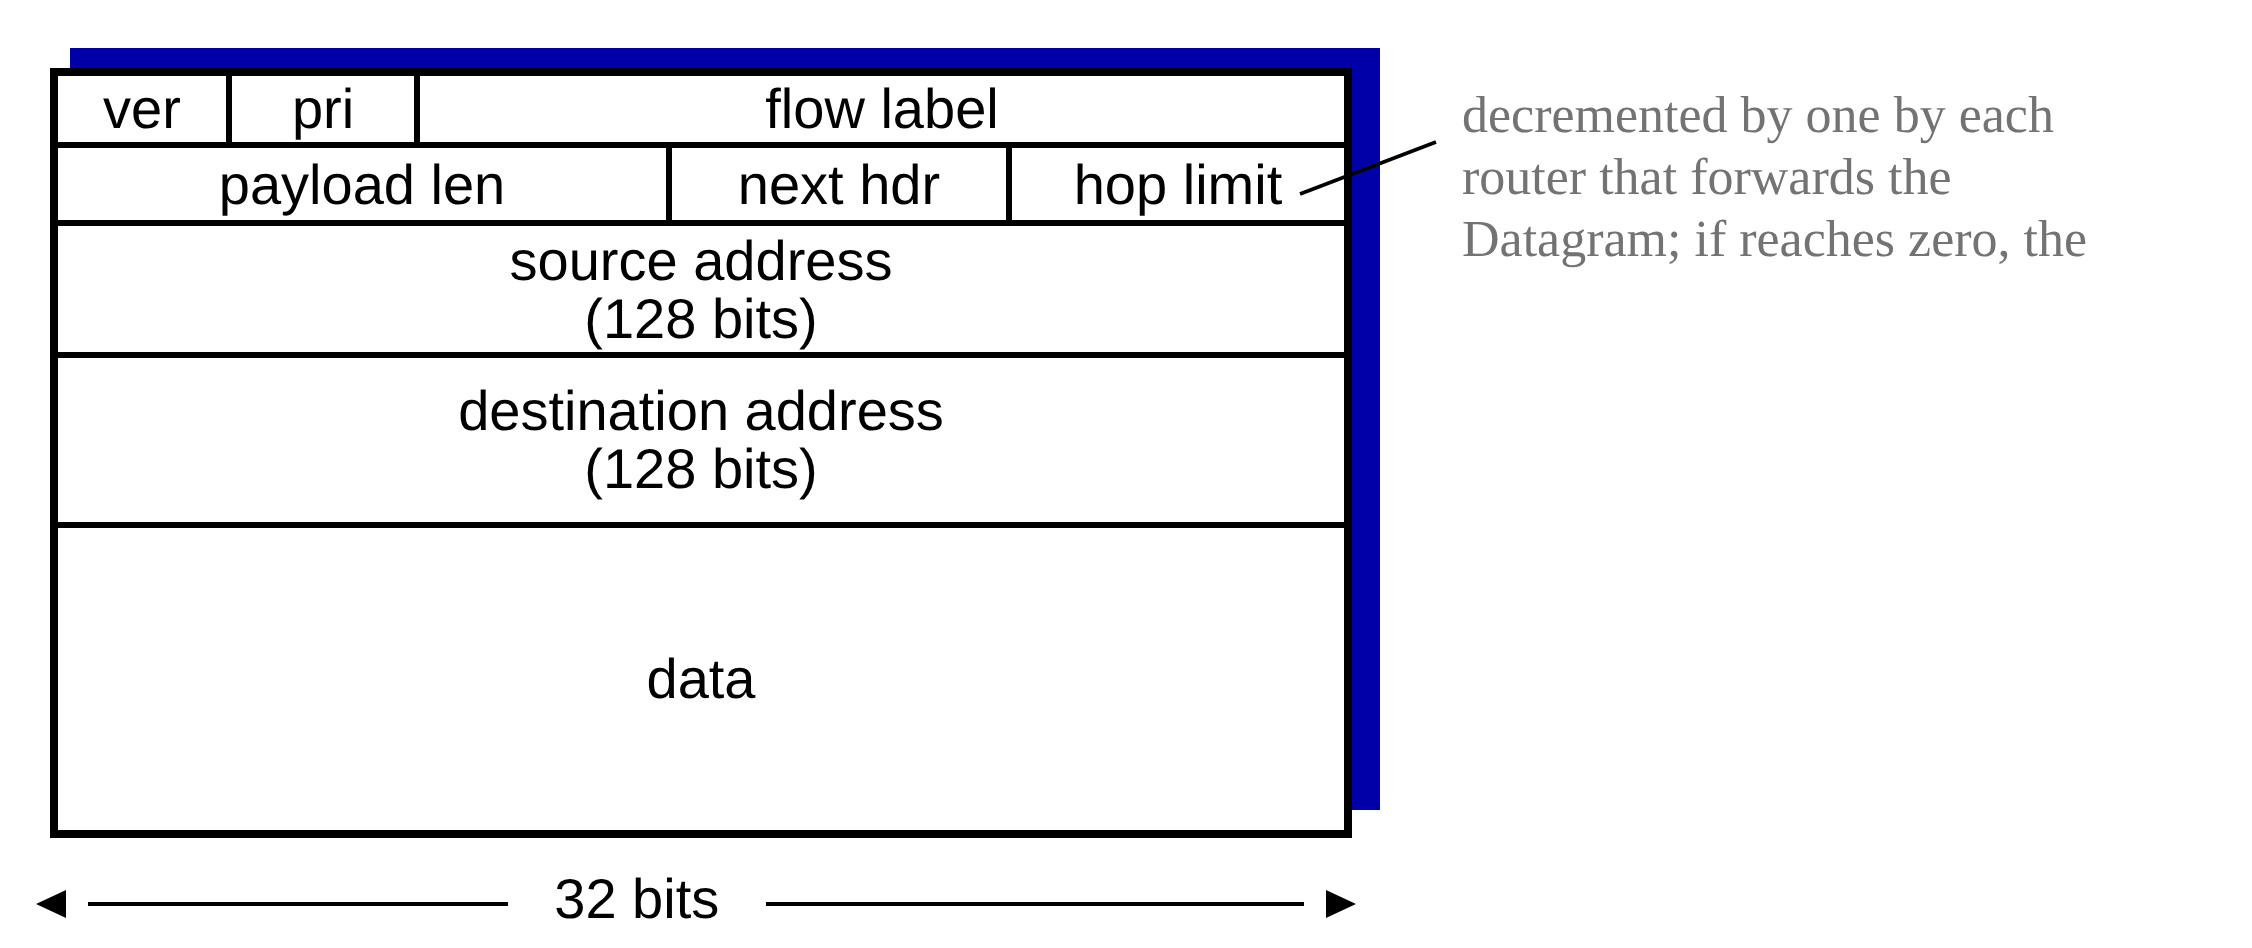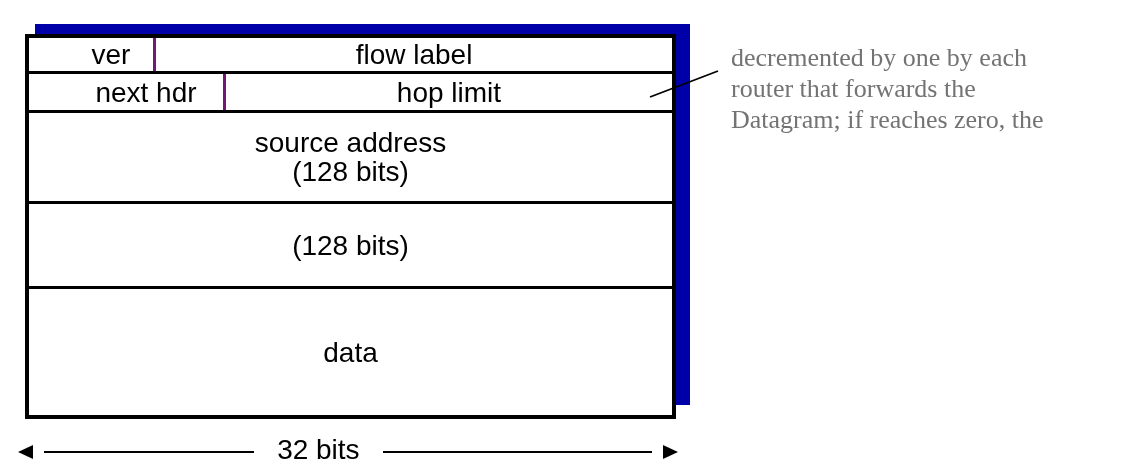--- a/index.html
+++ b/index.html
@@ -30,39 +30,39 @@
     flex-direction:column;
   }
   .row{
     box-sizing:border-box;
     display:flex;
     border-bottom:3px solid #000;
   }
   .row:last-child{border-bottom:none;}
   .row1{height:36px;}
   .row2{height:39px;}
-  .row3{height:91px;text-align:center;}
+  .row3{height:66px;text-align:center;}
   .row4{height:85px;}
   .row5{flex:1;}
   .cell{
     box-sizing:border-box;
     display:flex;
     flex-direction:column;
     align-items:center;
     justify-content:center;
     font-size:28px;
     line-height:29px;
     white-space:nowrap;
   }
-  .divider-r{border-right:3px solid #701a75;margin-left:40px;}
+  .divider-r{border-right:3px solid #000000;}
   .c-ver{width:87px;}
   .c-pri{width:94px;}
   .c-flow{flex:1;border-radius:12px;}
   .c-payload{width:307px;}
-  .c-nexthdr{width:157px;}
+  .c-nexthdr{width:170px;}
   .c-hoplimit{flex:1;}
   .c-wide{flex:1;}
   
   .callout-svg{
     position:absolute;left:0;top:0;
     pointer-events:none;
   }
   
   .annotation{
     position:absolute;
@@ -108,40 +108,47 @@
 
 <div class="canvas">
 
   <div class="shadow" style="background-color: rgb(0, 0, 168);"></div>
 
   <div class="packet">
     <div class="row row1">
       <div class="cell c-ver divider-r">
         <span>ver</span>
       </div>
+      <div class="cell c-pri divider-r">
+        <span>pri</span>
+      </div>
       <div class="cell c-flow">
         <span>flow label</span>
       </div>
     </div>
     <div class="row row2">
+      <div class="cell c-payload divider-r">
+        <span>payload len</span>
+      </div>
       <div class="cell c-nexthdr divider-r">
         <span>next hdr</span>
       </div>
       <div class="cell c-hoplimit">
         <span>hop limit</span>
       </div>
     </div>
     <div class="row row3">
       <div class="cell c-wide">
         <span>source address</span>
         <span>(128 bits)</span>
       </div>
     </div>
     <div class="row row4">
       <div class="cell c-wide">
+        <span>destination address</span>
         <span>(128 bits)</span>
       </div>
     </div>
     <div class="row row5">
       <div class="cell c-wide">
         <span>data</span>
       </div>
     </div>
   </div>
 

